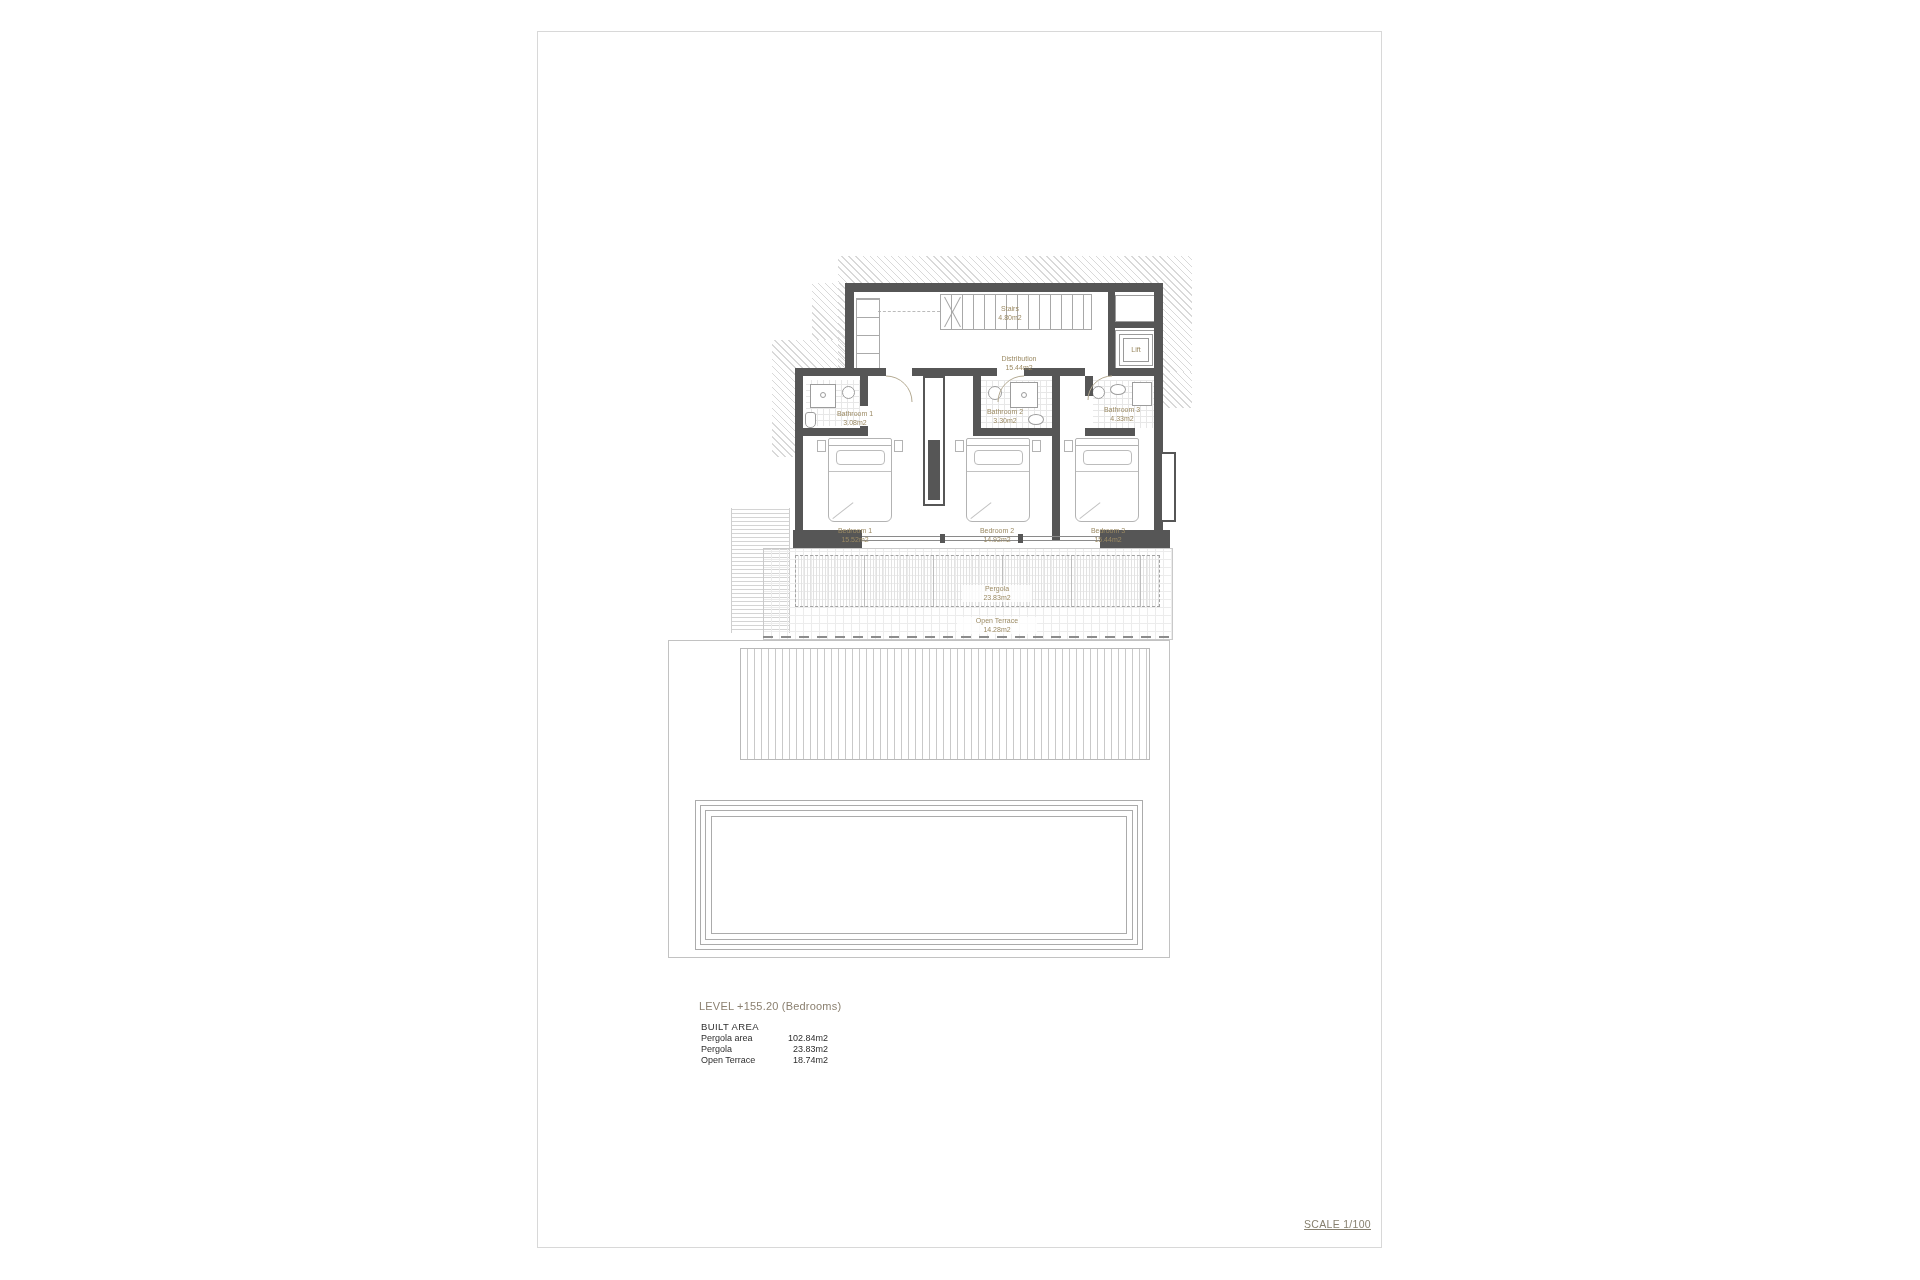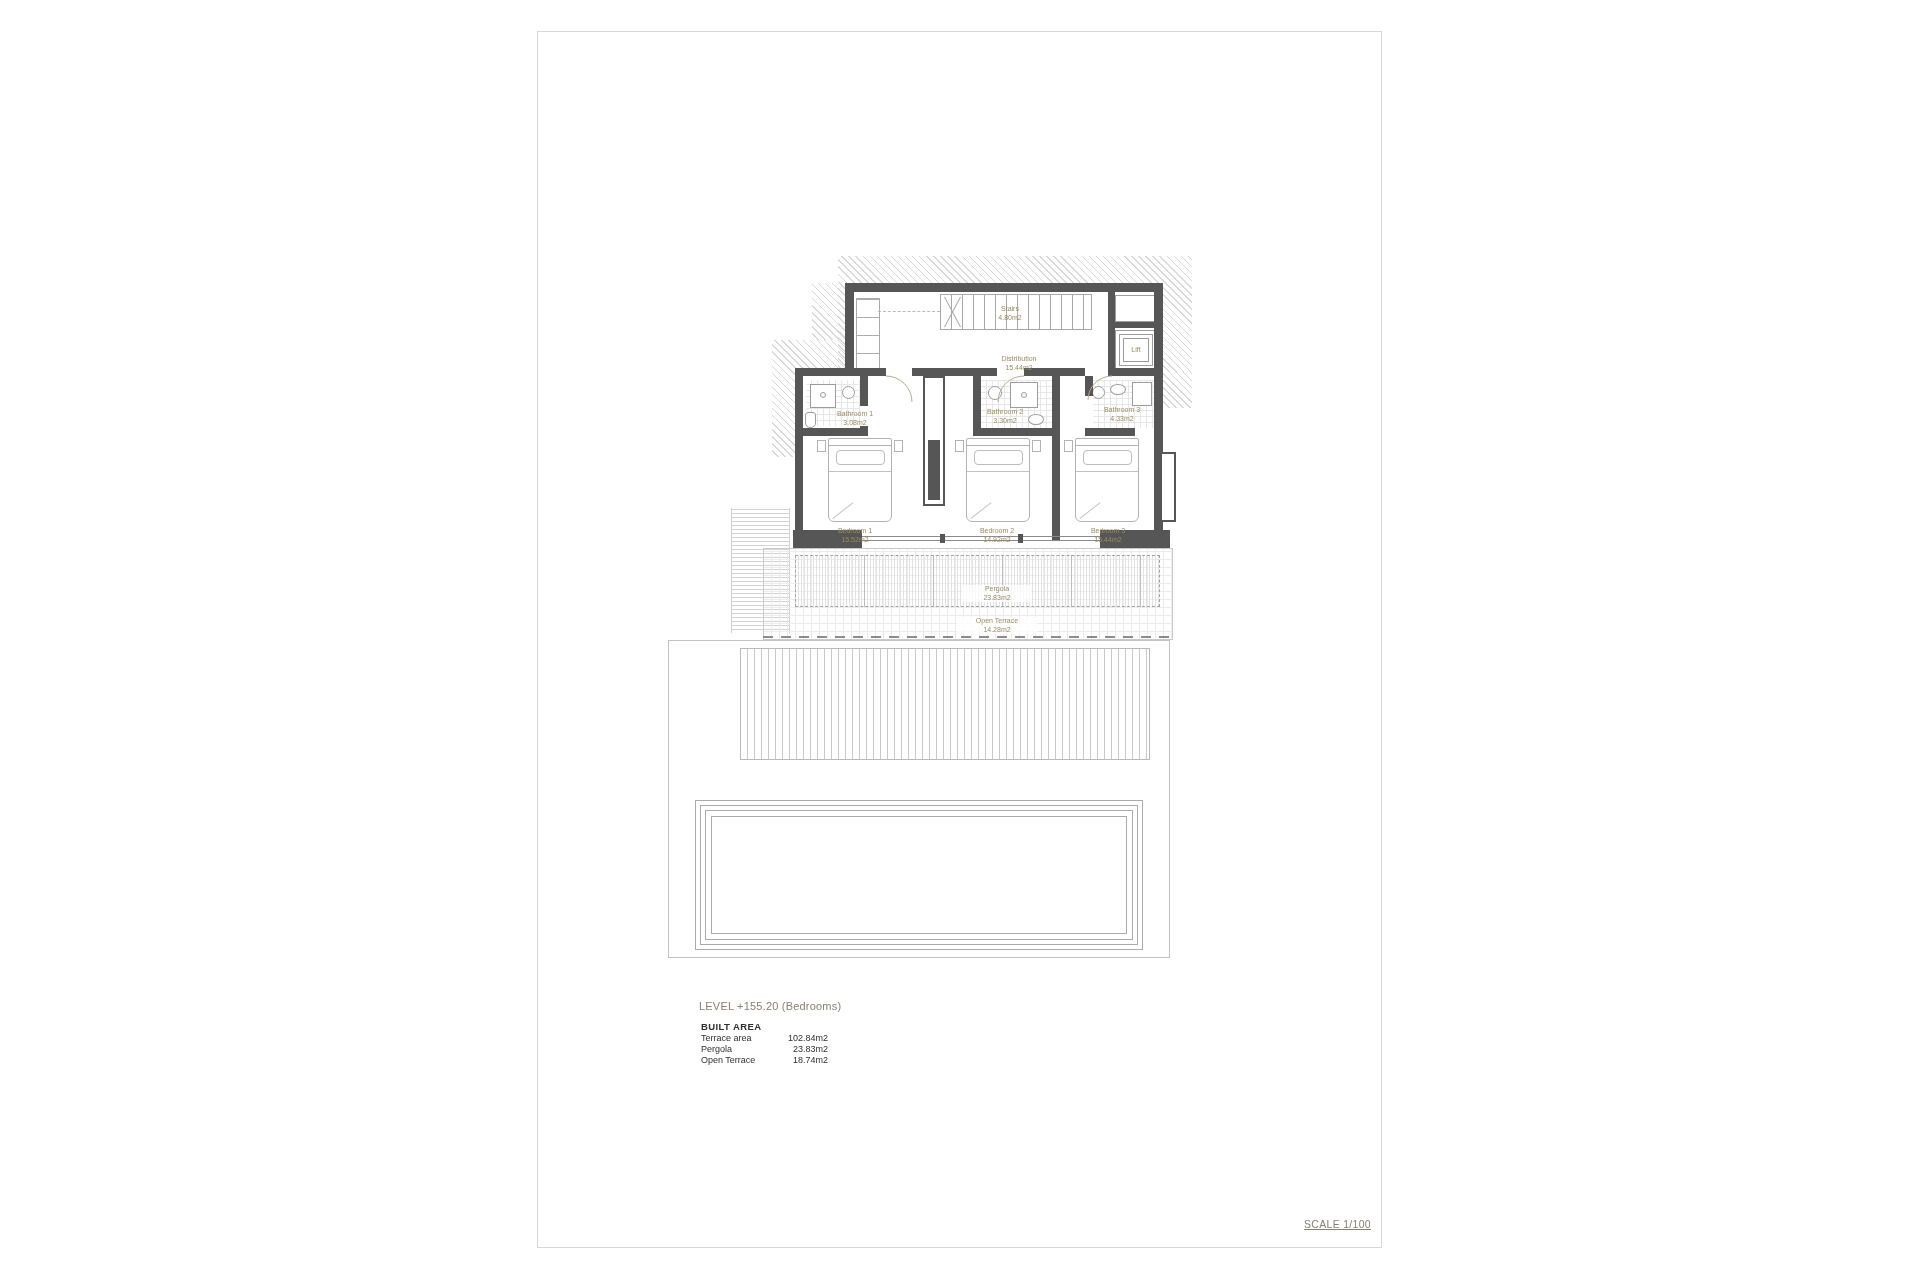--- a/index.html
+++ b/index.html
@@ -49,21 +49,21 @@
   #perg-inner{border:1px dashed #a3a3a3;box-sizing:border-box;background:
       repeating-linear-gradient(90deg,rgba(0,0,0,0) 0 68px,#bdbdbd 68px 69px),
       repeating-linear-gradient(90deg,rgba(0,0,0,0) 0 2px,#e2e2e2 2px 3px);}
   #cutline{background:repeating-linear-gradient(90deg,#8c8c8c 0 10px,rgba(0,0,0,0) 10px 18px);}
   #lower-rect{border:1px solid #c2c2c2;box-sizing:border-box;}
   #deck{border:1px solid #b9b9b9;box-sizing:border-box;background:
       repeating-linear-gradient(90deg,rgba(0,0,0,0) 0 6px,#c9c9c9 6px 7px);}
   .pool-ring{border:1px solid #ababab;box-sizing:border-box;background:#ffffff;}
   
   #level-title{font-size:11px;color:#8b8070;letter-spacing:.2px;}
-  #built-area{font-size:9.5px;font-weight:bold;color:#2e2e2e;letter-spacing:.4px;}
+  #built-area{font-size:9.5px;font-weight:normal;color:#2e2e2e;letter-spacing:.4px;}
   .area-row{display:flex;justify-content:space-between;font-size:9px;color:#2e2e2e;line-height:11px;}
   #scale{font-size:10.5px;color:#87806f;text-align:right;letter-spacing:.3px;}
   svg{position:absolute;overflow:visible;}
 </style>
 </head>
 <body>
 
 <div id="canvas">
 
   <div class="abs" id="sheet"></div>
@@ -230,21 +230,21 @@
       <div class="pool-ring" style="position:absolute;left:4px;top:4px;right:4px;bottom:4px;">
         <div class="pool-ring" style="position:absolute;left:5px;top:5px;right:5px;bottom:5px;"></div>
       </div>
     </div>
   </div>
 
   <div class="abs" id="level-title" style="left:699px;top:1000px;">LEVEL +155.20 (Bedrooms)</div>
   <div class="abs" id="built-area" style="left:701px;top:1021px;">BUILT AREA</div>
   <div class="abs" style="left:701px;top:1033px;width:127px;">
     <div class="area-row">
-      <span>Terrace area</span>
+      <span>Pergola area</span>
       <span>102.84m2</span>
     </div>
     <div class="area-row">
       <span>Pergola</span>
       <span>23.83m2</span>
     </div>
     <div class="area-row">
       <span>Open Terrace</span>
       <span>18.74m2</span>
     </div>

